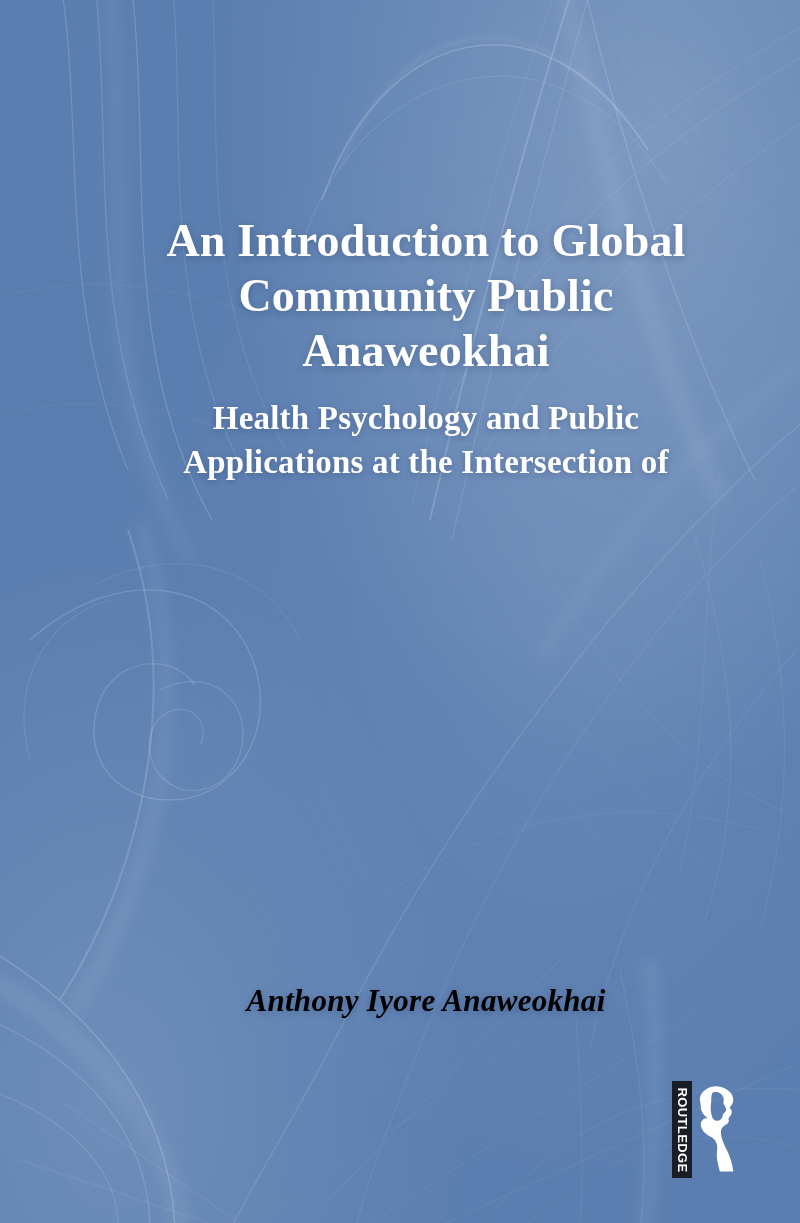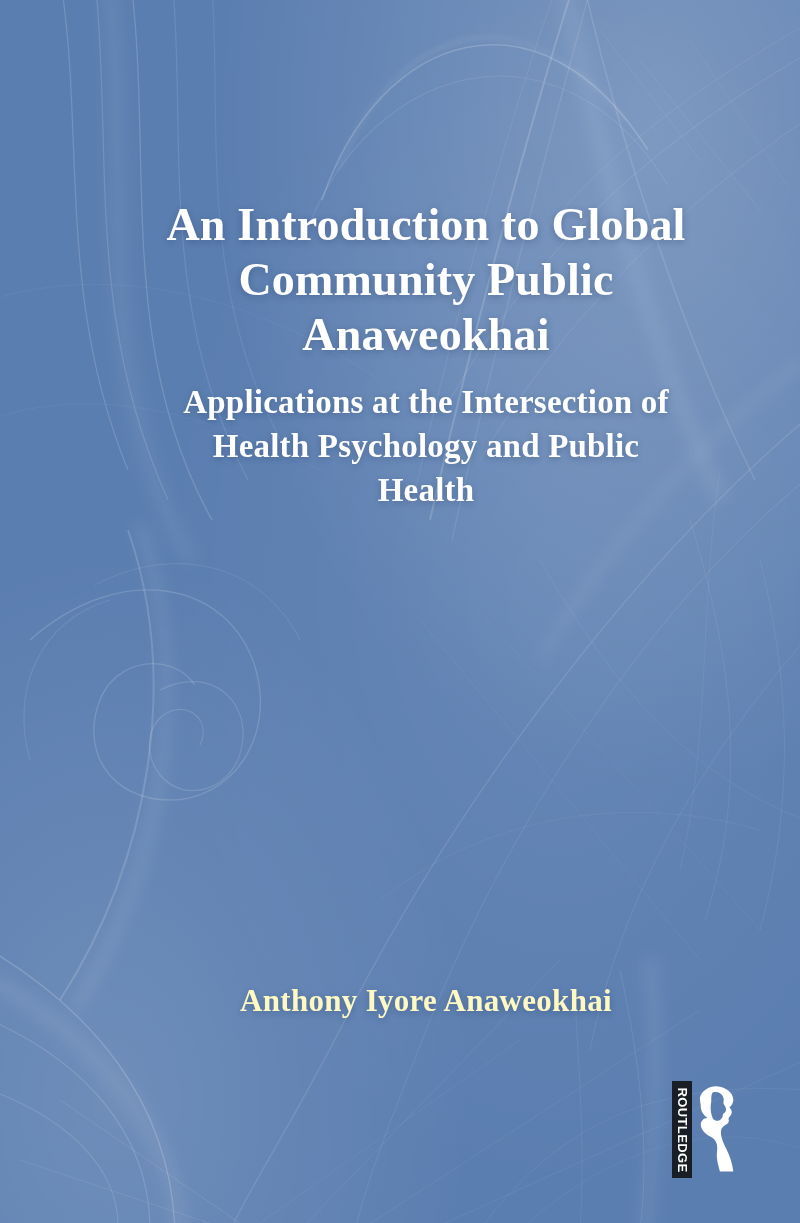--- a/index.html
+++ b/index.html
@@ -15,21 +15,21 @@
     position: absolute;
     inset: 0;
     width: 100%;
     height: 100%;
     display: block;
   }
   .text-layer {
     position: absolute;
     left: 0;
     right: 0;
-    top: 0;
+    top: 16px;
     padding-left: 52px;       
     text-align: center;
     color: #ffffff;
   }
   .book-title {
     margin: 0;
     padding-top: 197px;
     font-size: 46px;
     line-height: 55px;
     font-weight: 700;
@@ -45,26 +45,27 @@
     text-shadow: 0 2px 6px rgba(23, 44, 82, 0.28);
   }
   .line { display: block; }
   .author {
     position: absolute;
     left: 0;
     right: 0;
     top: 984px;
     padding-left: 52px;
     text-align: center;
-    color: #fef9c3;
+    color: #000000;
     font-size: 31px;
     line-height: 34px;
     font-weight: 700;
     letter-spacing: 0.3px;
     text-shadow: 0 2px 6px rgba(23, 44, 82, 0.28);
+    font-style: italic;
   }
   .publisher-logo {
     position: absolute;
     left: 672px;
     top: 1081px;
     width: 70px;
     height: 97px;
   }
   .logo-bar {
     position: absolute;
@@ -215,23 +216,22 @@
     </g>
   </svg>
 
   <div class="text-layer">
     <h1 class="book-title">
       <span class="line">An Introduction to Global</span>
       <span class="line">Community Public</span>
       <span class="line">Anaweokhai</span>
     </h1>
     <h2 class="book-subtitle">
+      <span class="line">Health Psychology and Public</span>
       <span class="line">Applications at the Intersection of</span>
-      <span class="line">Health Psychology and Public</span>
-      <span class="line">Health</span>
     </h2>
   </div>
 
   <div class="author">Anthony Iyore Anaweokhai</div>
 
   <div class="publisher-logo">
     <div class="logo-bar">
       <span class="vtext">ROUTLEDGE</span>
     </div>
     <svg class="r-mark" viewBox="0 0 46 90" xmlns="http://www.w3.org/2000/svg">

